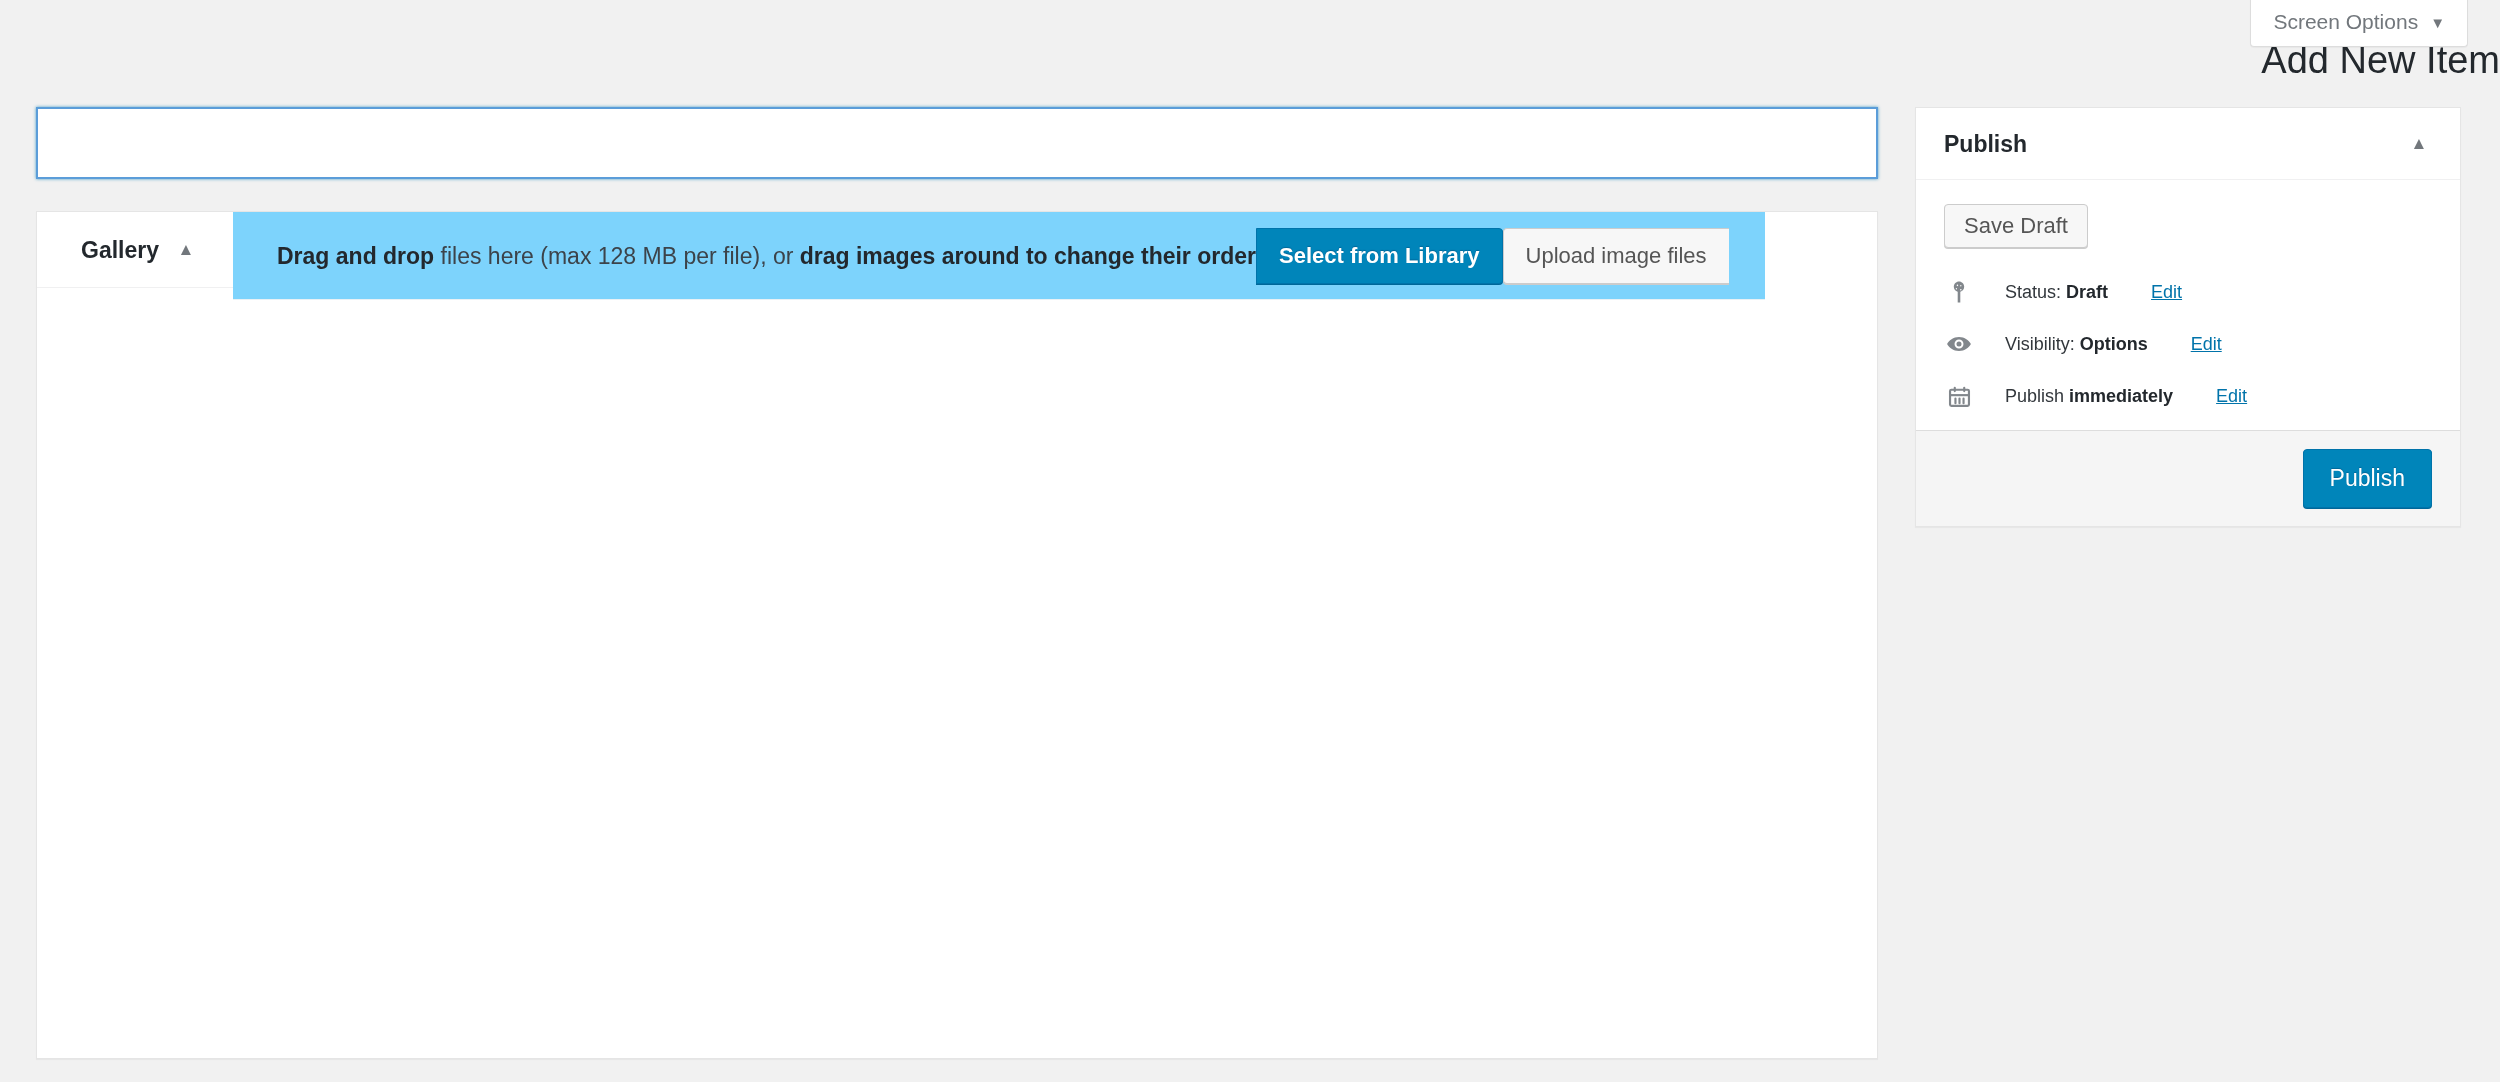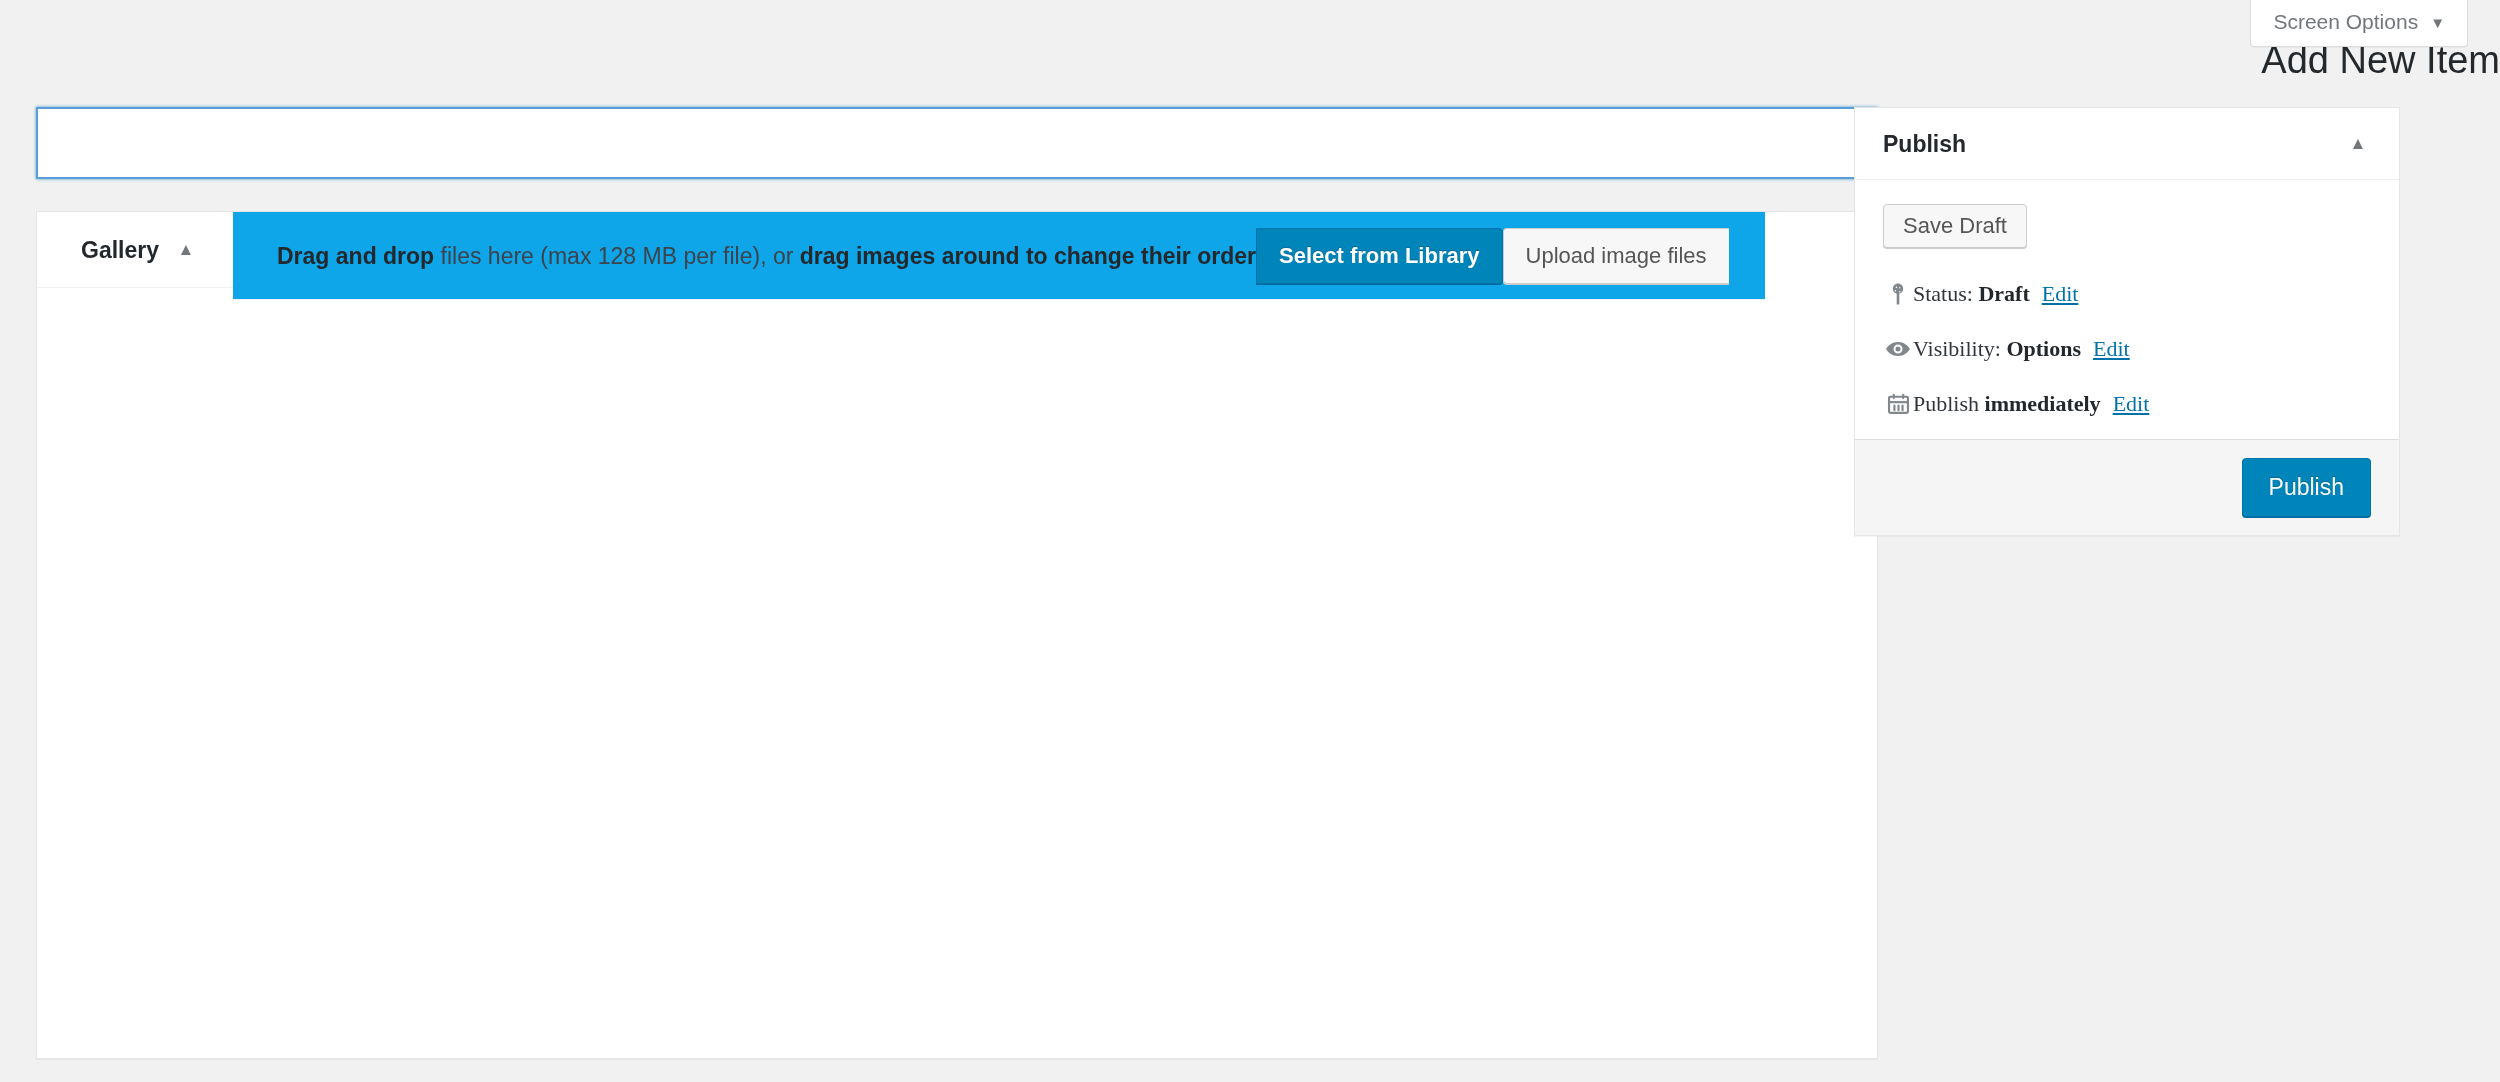--- a/index.html
+++ b/index.html
@@ -72,21 +72,21 @@
     width: 2500px;
   }
   .col-main {
     position: absolute;
     left: 36px;
     top: 0;
     width: 1842px;
   }
   .col-side {
     position: absolute;
-    left: 1854px;
+    left: 1915px;
     top: 0;
     width: 546px;
   }
 
   
   .titlewrap {
     margin-bottom: 32px;
   }
   .title-input {
     display: block;
@@ -137,21 +137,21 @@
     color: #72777c;
     font-size: 17px;
     cursor: pointer;
     background: none;
     border: none;
   }
 
   
   #gallery-box { height: 848px; display: flex; flex-direction: row; }
   .uploader-bar {
-    background: #0ea5e9;
+    background: #7dd3fc;
     border-bottom: 1px solid #e9f1f5;
     display: flex;
     align-items: center;
     justify-content: space-between;
     padding: 0 36px 0 44px;
     height: 88px;
     box-sizing: border-box;
   }
   .drop-instructions {
     font-size: 23px;
@@ -206,26 +206,25 @@
     border-radius: 4px;
     padding: 10px 19px;
     font-size: 22px;
     font-family: "Liberation Sans", sans-serif;
     line-height: 1;
     cursor: pointer;
   }
   .misc-pub-section {
     display: flex;
     align-items: center;
-    gap: 0;
+    gap: 31px;
     padding: 11px 0;
-    font-size: 22px;
+    font-size: 18px;
     color: #32373c;
     line-height: 1.5;
-    font-family: Liberation Serif, serif;
   }
   .misc-pub-section b { font-weight: bold; color: #23282d; }
   .misc-icon {
     width: 30px;
     height: 30px;
     flex: 0 0 30px;
     display: flex;
     align-items: center;
     justify-content: center;
     color: #82878c;

